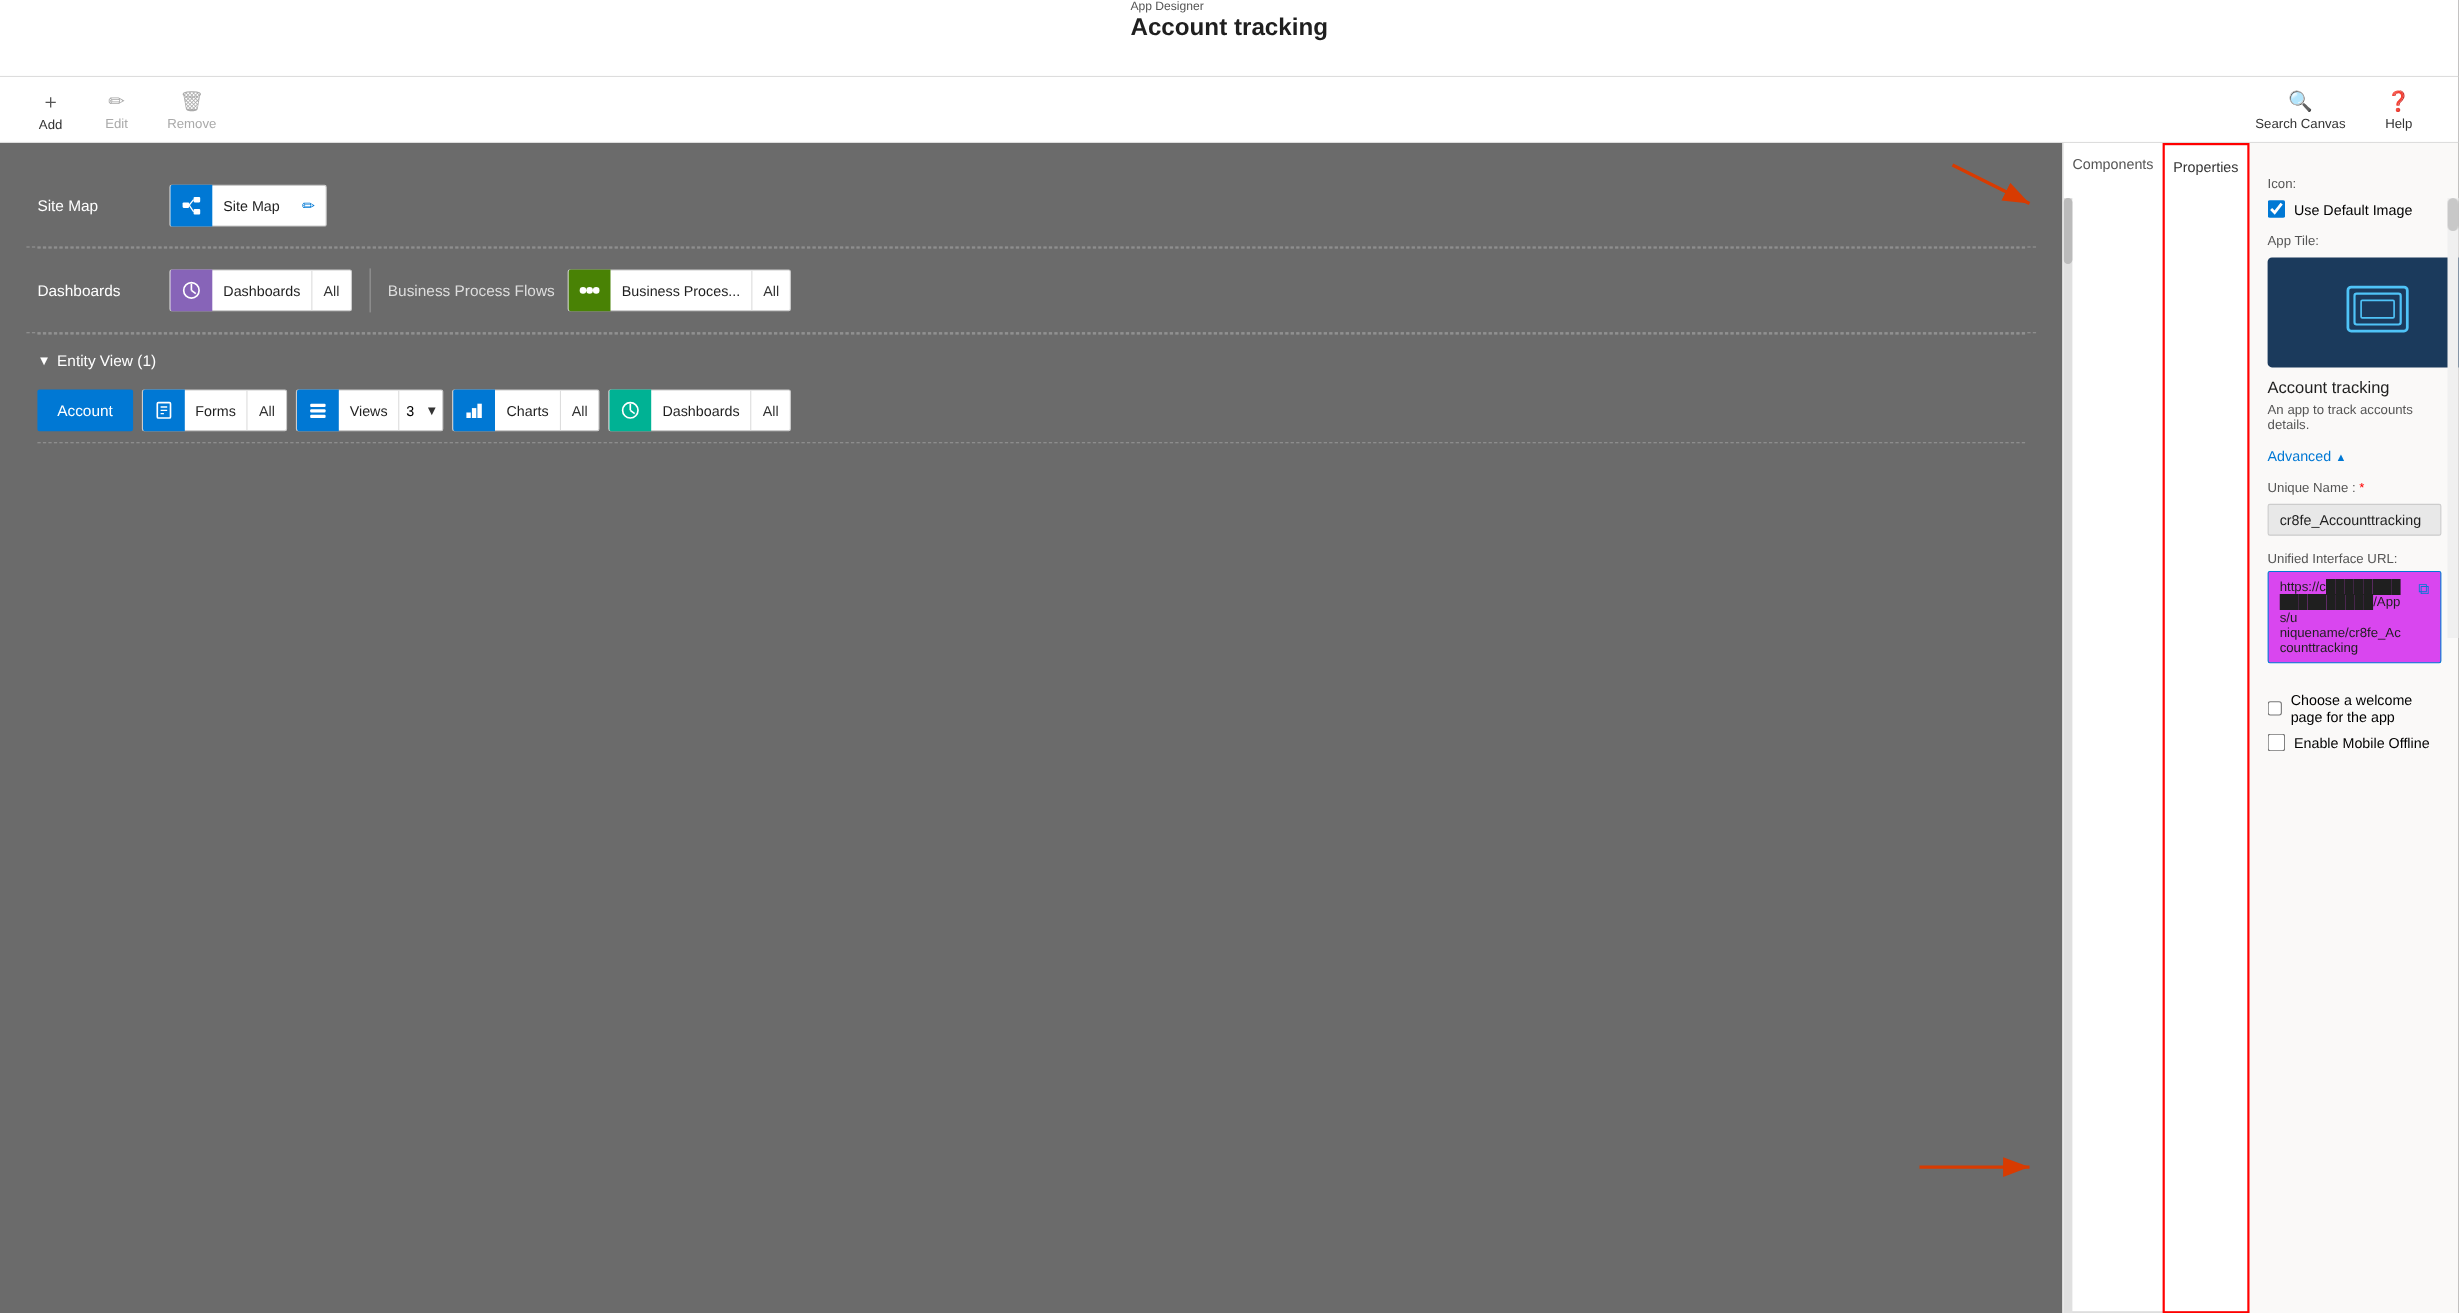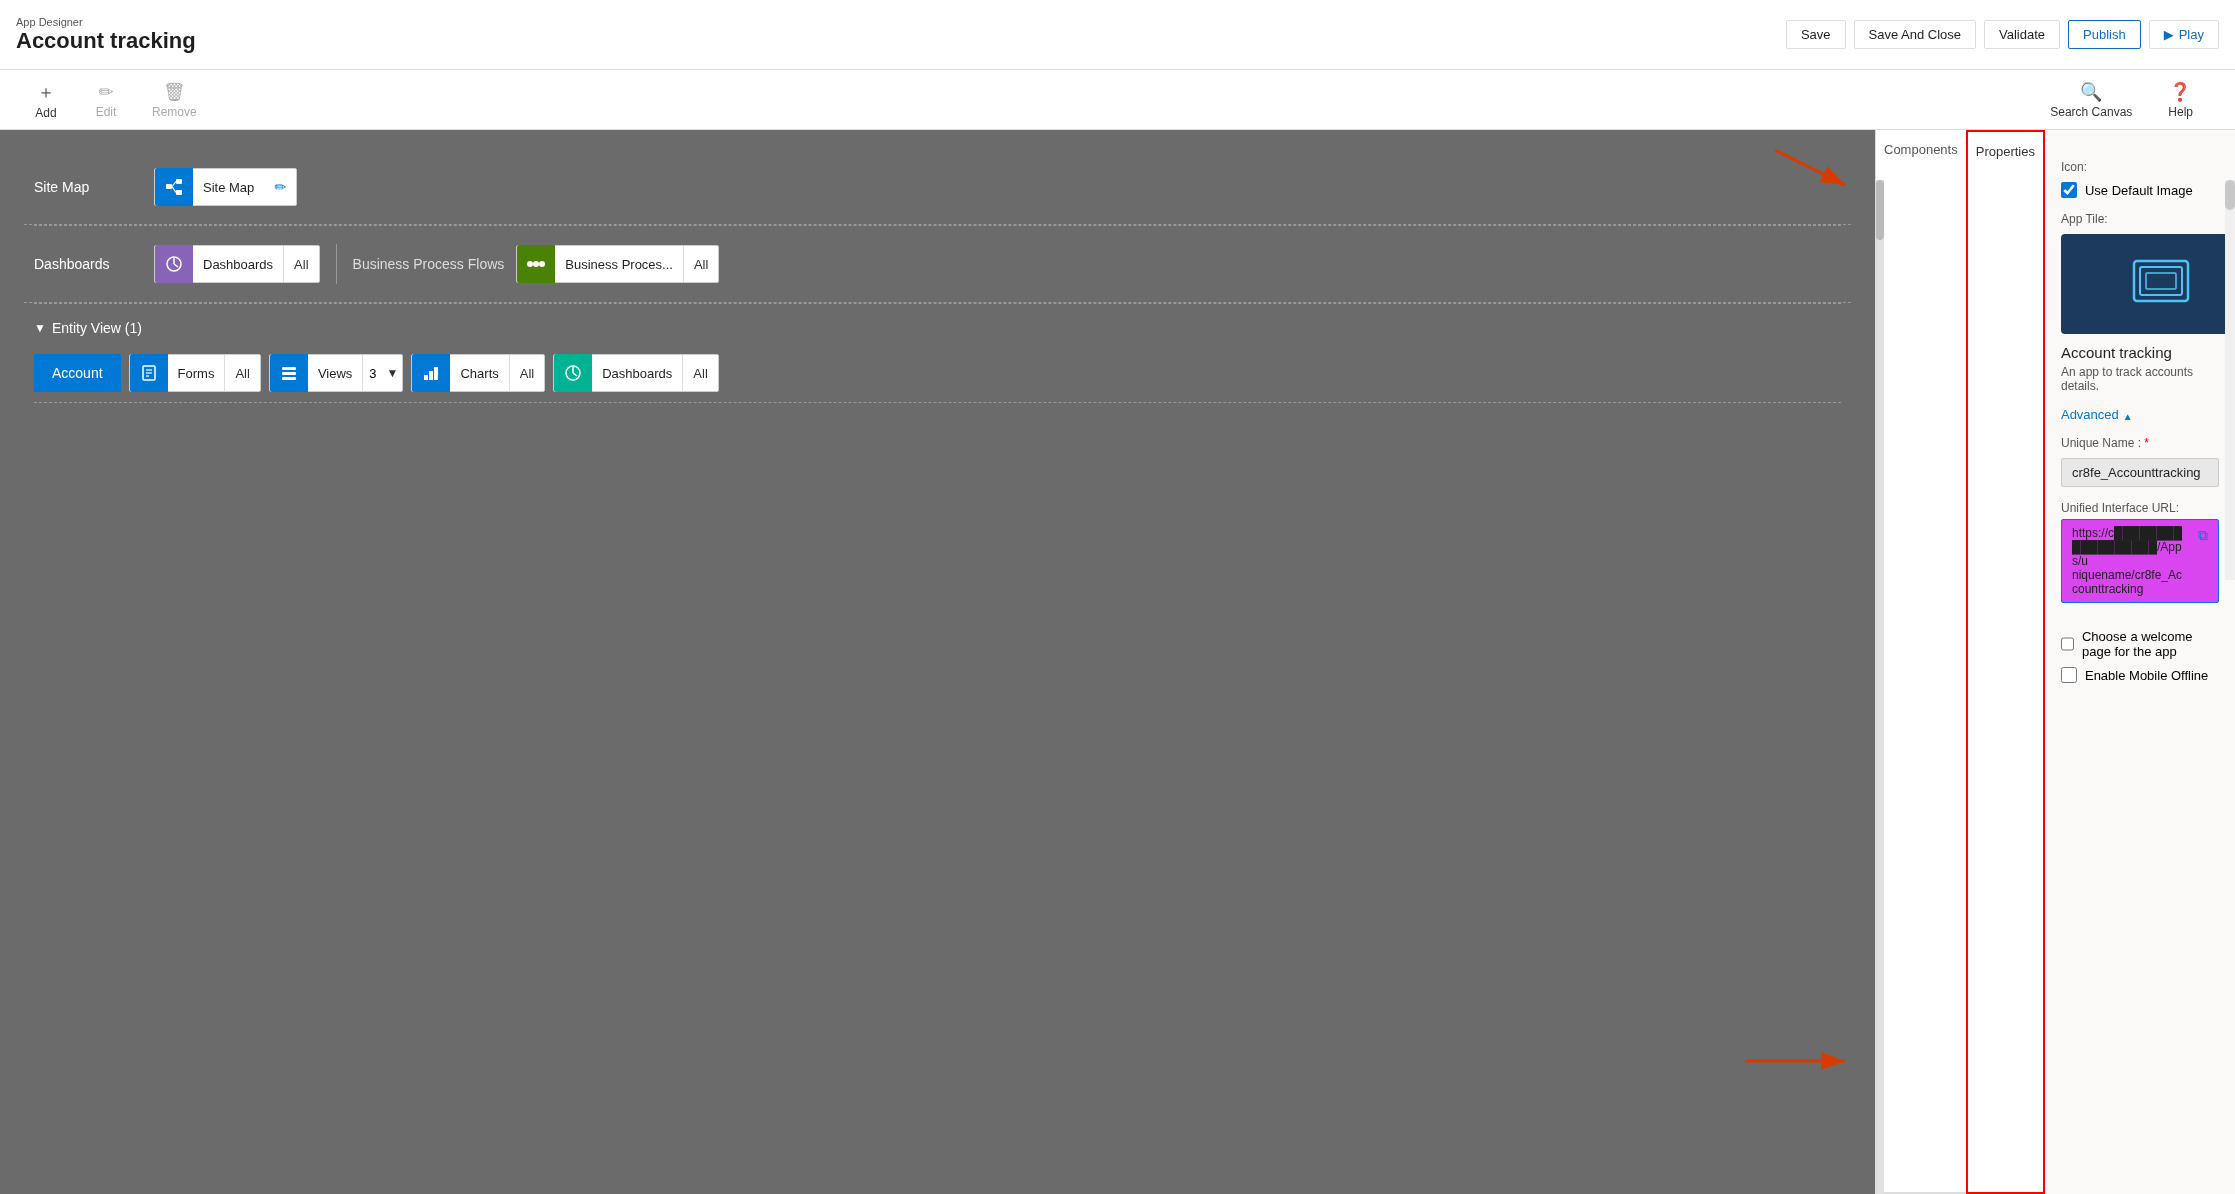--- a/index.html
+++ b/index.html
@@ -2,21 +2,21 @@
 <html><head>
   <meta charset="utf-8">
   <style>
     * { box-sizing: border-box; margin: 0; padding: 0; }
     body { font-family: 'Segoe UI', Arial, sans-serif; font-size: 13px; background: #f3f2f1; overflow: hidden; width: 2235px; height: 1194px; }
 
     
     .top-bar {
       display: flex; align-items: center; justify-content: space-between;
       background: #fff; border-bottom: 1px solid #ddd;
-      padding: 0 16px; height: 70px;
+      padding: 0 16px; height: 70px; flex-direction: column;
     }
     .top-bar-left { display: flex; flex-direction: column; justify-content: center; }
     .app-designer-label { font-size: 11px; color: #555; }
     .app-title { font-size: 22px; font-weight: 600; color: #1f1f1f; }
     .top-bar-right { display: flex; align-items: center; gap: 8px; }
     .top-btn {
       display: flex; align-items: center; gap: 5px;
       padding: 6px 14px; font-size: 13px; color: #1f1f1f;
       background: #fff; border: 1px solid #ddd; cursor: pointer;
       border-radius: 2px;
@@ -172,27 +172,20 @@
       cursor: pointer; color: #0078d4; font-size: 14px;
     }
   </style>
 </head>
 <body>
 
 <div class="top-bar">
   <div class="top-bar-left">
     <span class="app-designer-label">App Designer</span>
     <span class="app-title">Account tracking</span>
-  </div>
-  <div class="top-bar-right">
-    <button class="top-btn">Save</button>
-    <button class="top-btn">Save And Close</button>
-    <button class="top-btn">Validate</button>
-    <button class="top-btn publish-btn">Publish</button>
-    <button class="top-btn play-btn">▶ <span>Play</span></button>
   </div>
 </div>
 
 <div class="toolbar">
   <div class="toolbar-item">
     <span class="icon">＋</span>
     <span>Add</span>
   </div>
   <div class="toolbar-item disabled">
     <span class="icon">✏</span>

